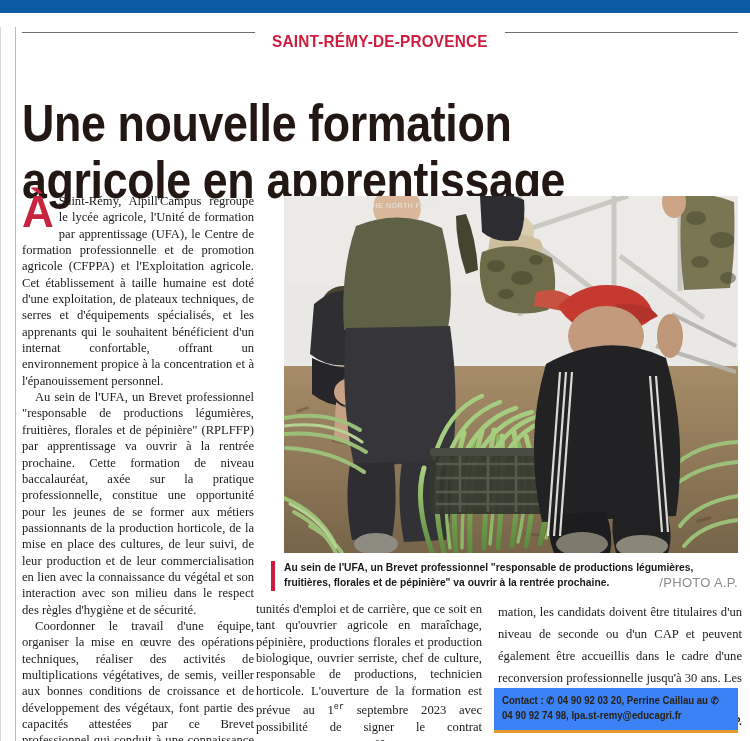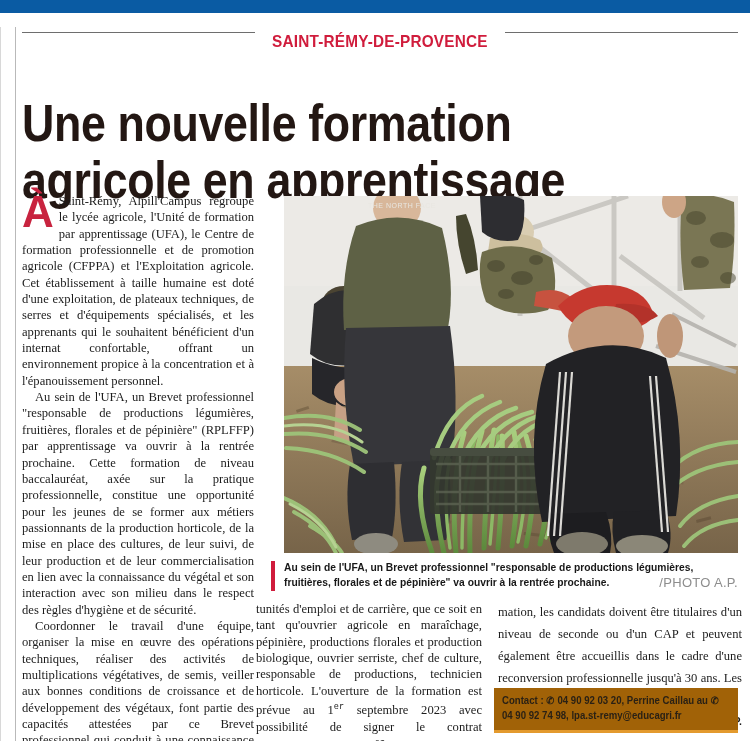--- a/index.html
+++ b/index.html
@@ -172,21 +172,21 @@
     font-size: 10.5px;
     margin-top: -1px;
   }
   .sup { font-size: 0.68em; vertical-align: super; font-family: Liberation Mono, monospace; }
 
   
   .contact-box {
     position: absolute;
     left: 494px; top: 688px;
     width: 244px; height: 45px;
-    background: #a16207;
+    background: #3b82f6;
     border-bottom: 3px solid #e39a2e;
     padding: 6px 8px 0 8px;
   }
   .contact-text {
     font-family: "Liberation Sans", sans-serif;
     font-weight: bold;
     font-size: 10px;
     line-height: 14.5px;
     color: #2a2115;
     transform: scaleX(0.96);

